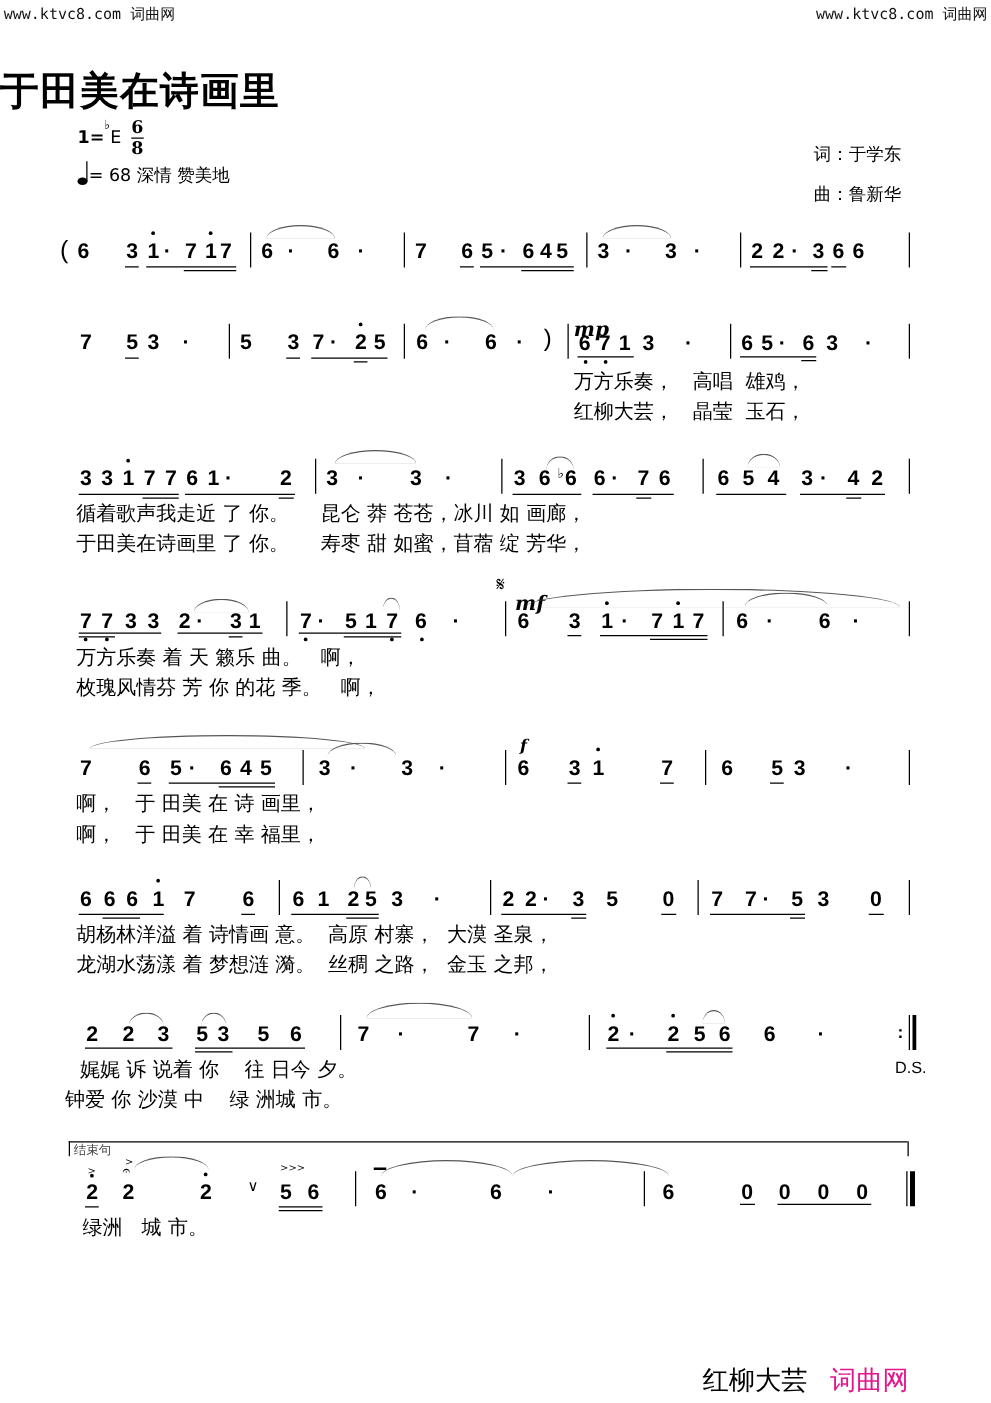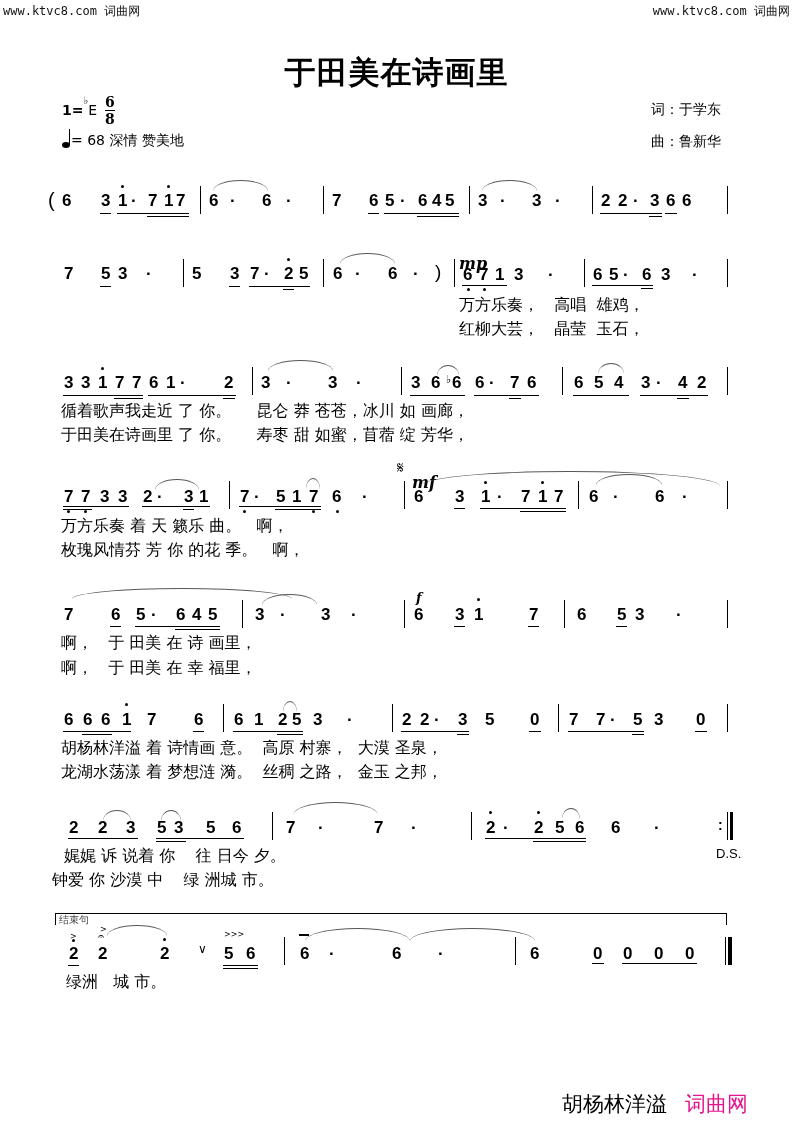--- a/index.html
+++ b/index.html
@@ -1,22 +1,22 @@
 <!DOCTYPE html>
 <html><head>
 <meta charset="utf-8">
 <style>
   html, body { margin: 0; padding: 0; background: #ffffff; }
   body { width: 793px; height: 1122px; position: relative; overflow: hidden;
          font-family: "DejaVu Sans", sans-serif; color: #000; }
   .abs { position: absolute; }
   .wm { font-family: "DejaVu Sans Mono", monospace; font-size: 12px; top: 3px; color:#111; }
-  .title { left: 0; width: 793px; top: 52px; text-align: center; font-size: 31px; font-weight: bold;
+  .title { left: 0; width: 793px; top: 52px; text-align: left; font-size: 31px; font-weight: bold;
            font-family: Liberation Sans, sans-serif; letter-spacing: 1px; }
-  .meta { font-size: 14px; }
+  .meta { font-size: 14px; margin-top: 14px; }
   .key { left: 62px; top: 95px; font-size: 14px; font-weight: bold; }
   .key .flat { font-size: 10px; vertical-align: top; font-weight: normal; }
   .key .E { font-weight: normal; }
   .ts { display: inline-block; vertical-align: middle; text-align: center; font-family: "DejaVu Serif", serif;
         font-weight: bold; font-size: 14px; line-height: 14px; margin-left: 3px; }
   .ts span { display: block; }
   .ts .line { border-top: 1.5px solid #000; width: 10px; margin: 1px auto; }
   .tempo { left: 62px; top: 132px; font-size: 14px; }
   .qnote { display: inline-block; width: 8px; height: 6px; background:#000; border-radius: 50%; position: relative; top: 3px; margin-right: 1px; }
   .qnote::after { content:""; position:absolute; right:0; bottom:3px; width:1.2px; height:16px; background:#000; }
@@ -419,14 +419,14 @@
   <span class="n" style="left:623px;top:944px">0</span>
     <span class="n" style="left:654px;top:944px">0</span>
     <span class="n" style="left:685px;top:944px">0</span>
   <div class="ul" style="left:622px;top:963px;width:75px"></div>
   <div class="bar" style="left:725px;top:937px;height:28px;width:1.3px"></div>
   <div class="bar" style="left:728px;top:937px;height:28px;width:3.5px"></div>
   <span class="lyr" style="left:66px;top:972px">绿洲   城 市。</span>
 </div>
 
 <div class="abs footer">
-  <span>胡杨林洋溢</span><span class="brand">词曲网</span>
+  <span>红柳大芸</span><span class="brand">词曲网</span>
 </div>
 
 </body></html>

